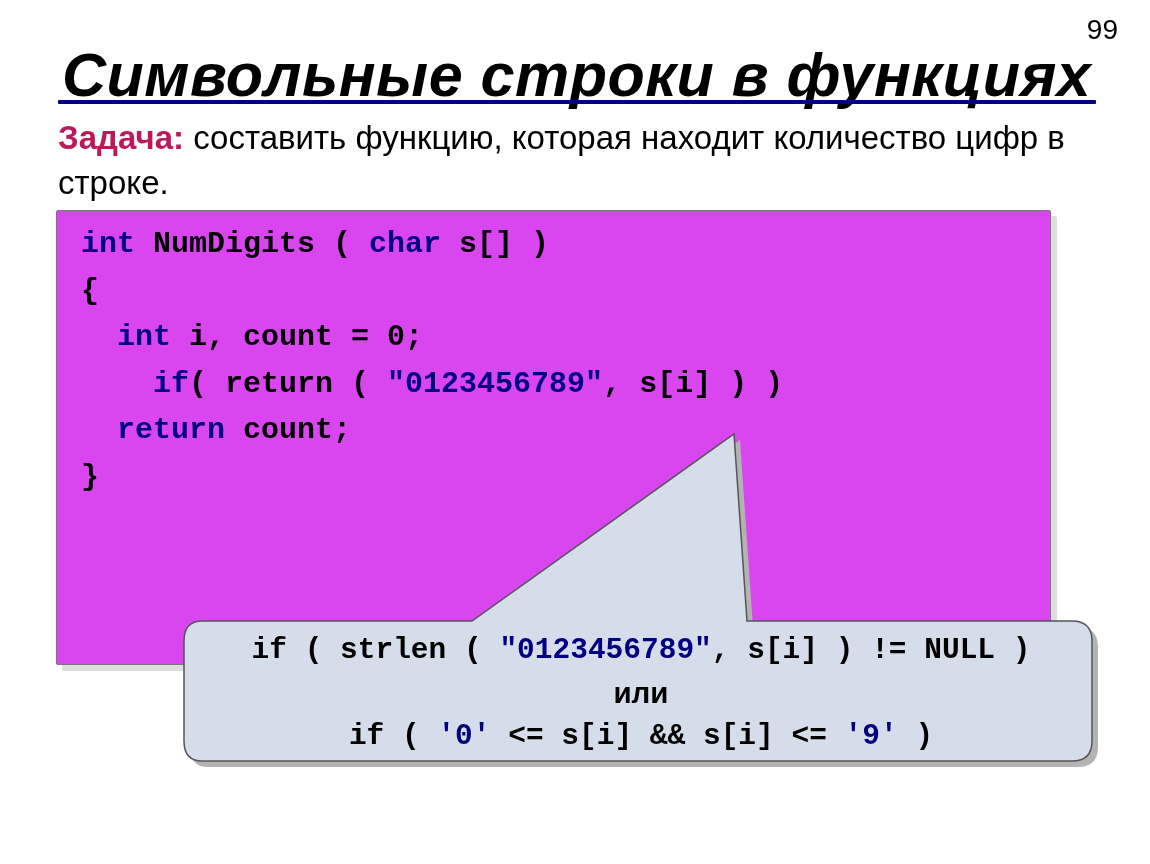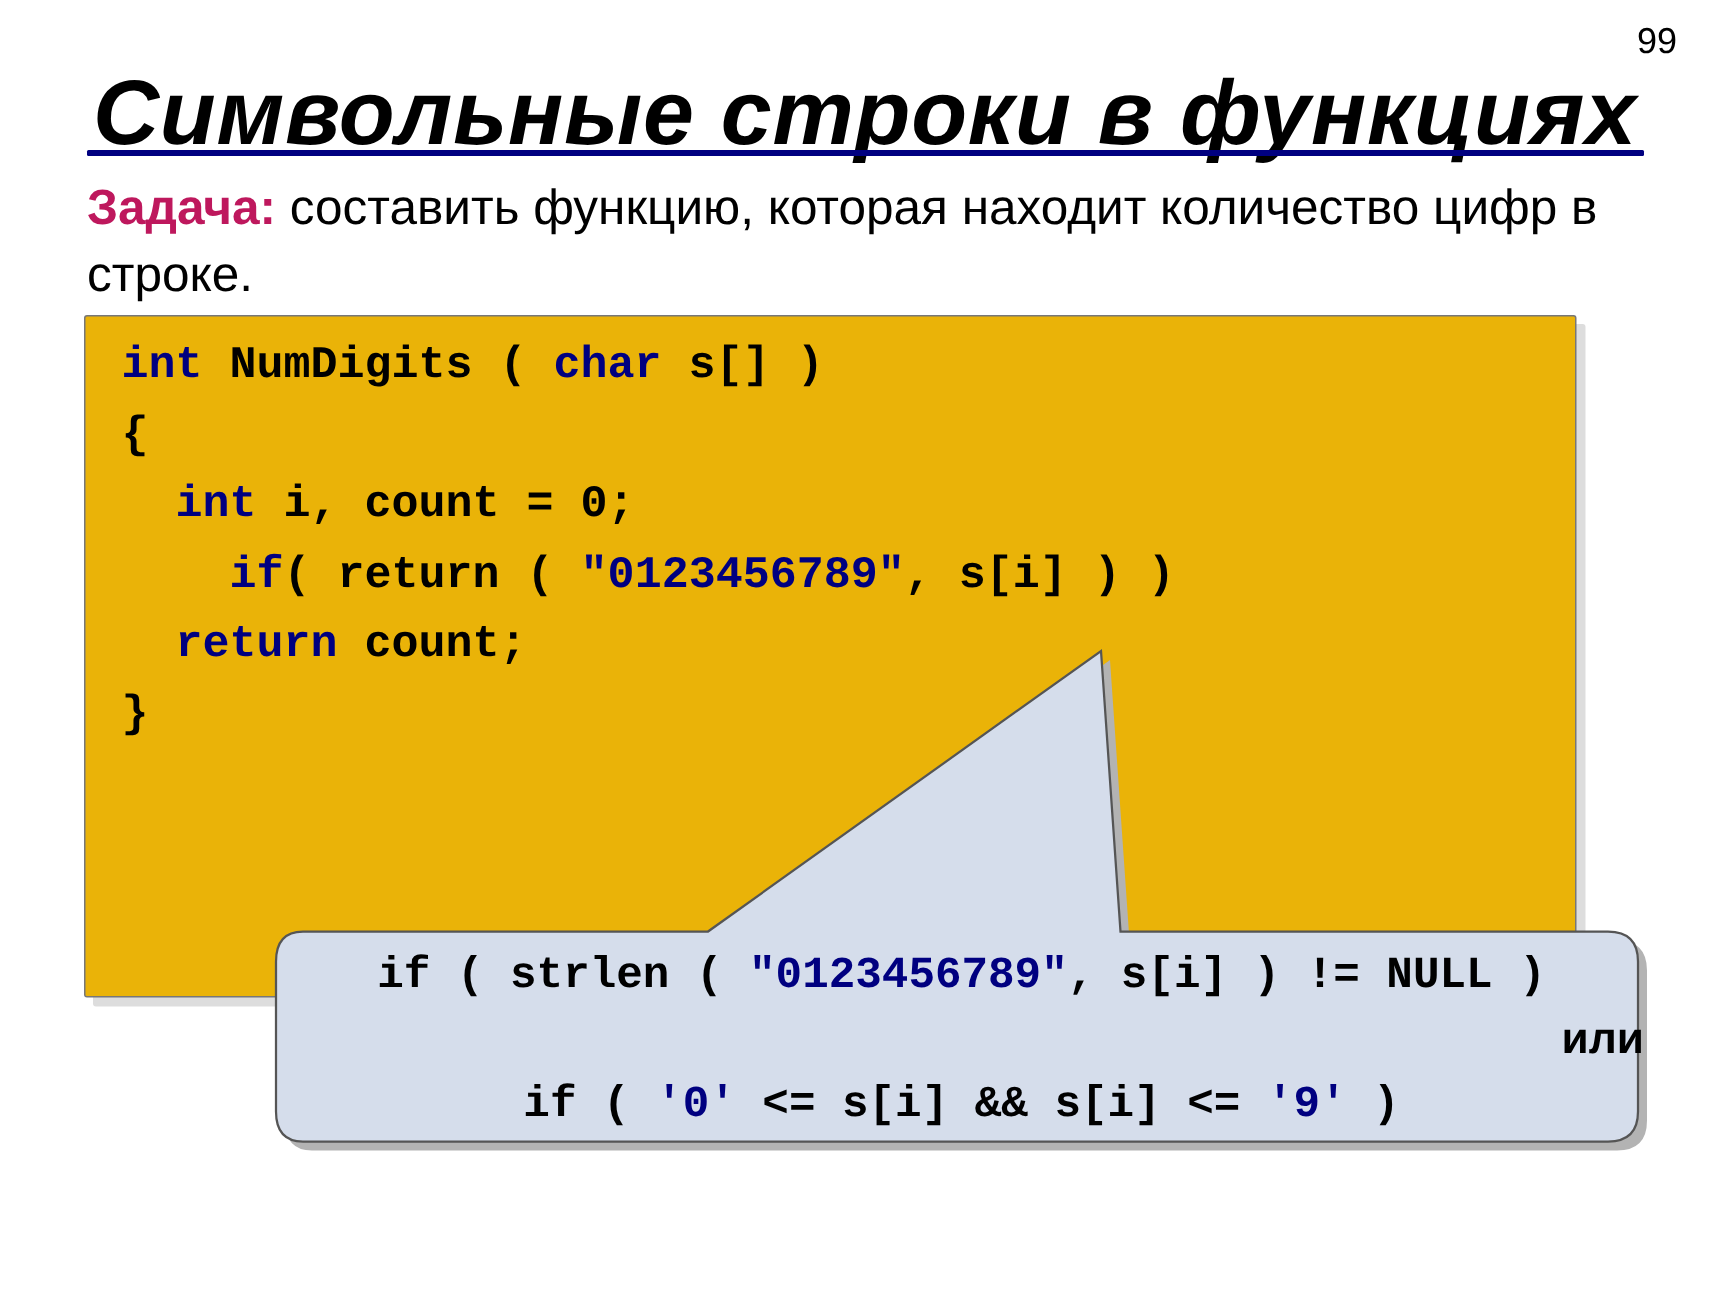--- a/index.html
+++ b/index.html
@@ -1,39 +1,39 @@
 <!DOCTYPE html>
 <html><head>
 <meta charset="utf-8">
 <style>
   html,body{margin:0;padding:0;background:#fff;}
   body{width:1150px;height:864px;font-family:Arial,Helvetica,sans-serif;color:#000;position:relative;}
   .slide{position:absolute;left:0;top:0;width:1150px;height:864px;}
-  .pagenum{position:absolute;right:32px;top:14px;font-size:24px;}
+  .pagenum{position:absolute;right:32px;top:14px;font-size:28px;}
   .heading{position:absolute;left:62px;top:40px;font-size:61px;font-weight:bold;font-style:italic;letter-spacing:0.5px;}
   .hr{position:absolute;left:58px;top:100px;width:1038px;height:4px;background:#000080;border-radius:1px;}
   .task{position:absolute;left:58px;top:116px;width:1040px;font-size:33px;line-height:1.35;}
   .task-label{color:#be185d;font-weight:bold;}
   .codebox{
     position:absolute;left:56px;top:210px;width:995px;height:455px;
-    background:#eab308;border:1.5px solid #777;border-radius:2px;
+    background:#d946ef;border:1.5px solid #777;border-radius:2px;
     box-shadow:6px 6px 0 #ddd;
     font-family:"Courier New",monospace;font-size:30px;font-weight:bold;
     line-height:1.55;padding:10px 16px 10px 24px;box-sizing:border-box;
   }
   .kw{color:#000080;}
   .lit{color:#000080;}
   .callout-wrap{position:absolute;left:172px;top:431px;width:945px;height:380px;}
   .callout-wrap svg{position:absolute;left:0;top:0;}
   .callout-text{
     position:absolute;left:14px;top:198px;width:910px;
     font-family:"Courier New",monospace;font-size:29.5px;font-weight:bold;
     text-align:center;line-height:1.45;
   }
-  .cyrword{font-family:Arial,Helvetica,sans-serif;font-weight:bold;text-align:right;}
+  .cyrword{font-family:Arial,Helvetica,sans-serif;font-weight:bold;}
 </style>
 </head>
 <body>
 
 <div class="slide">
   <div class="pagenum">99</div>
   <div class="heading">Символьные строки в функциях</div>
   <div class="hr"></div>
   <div class="task">
     <span class="task-label">Задача:</span><span> составить функцию, которая находит количество цифр в строке.</span>

